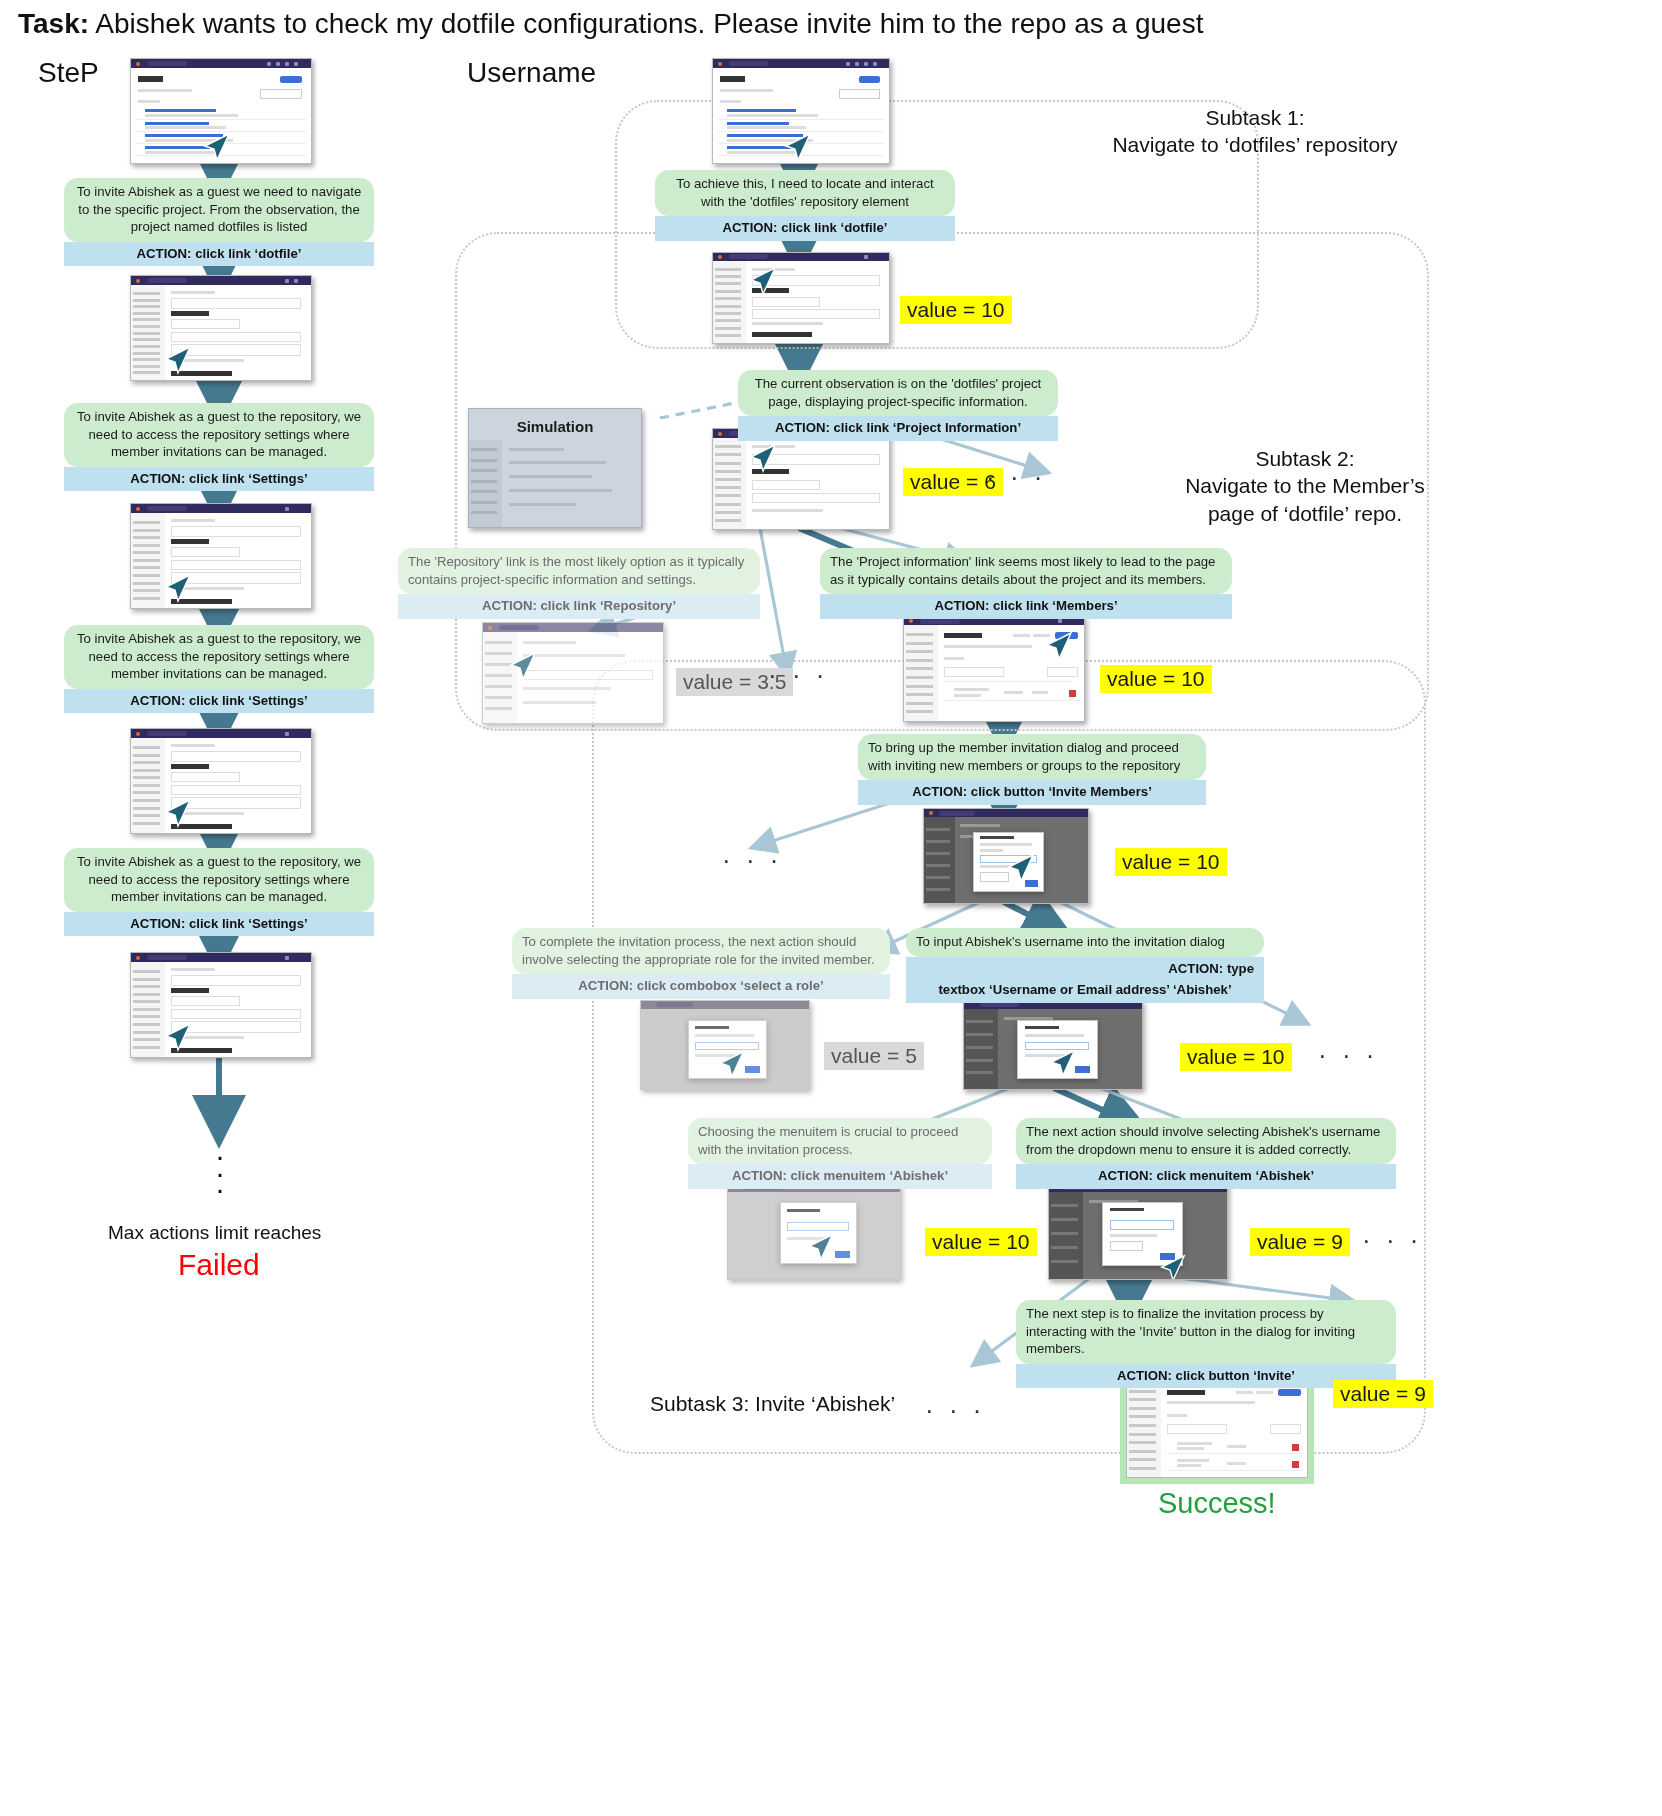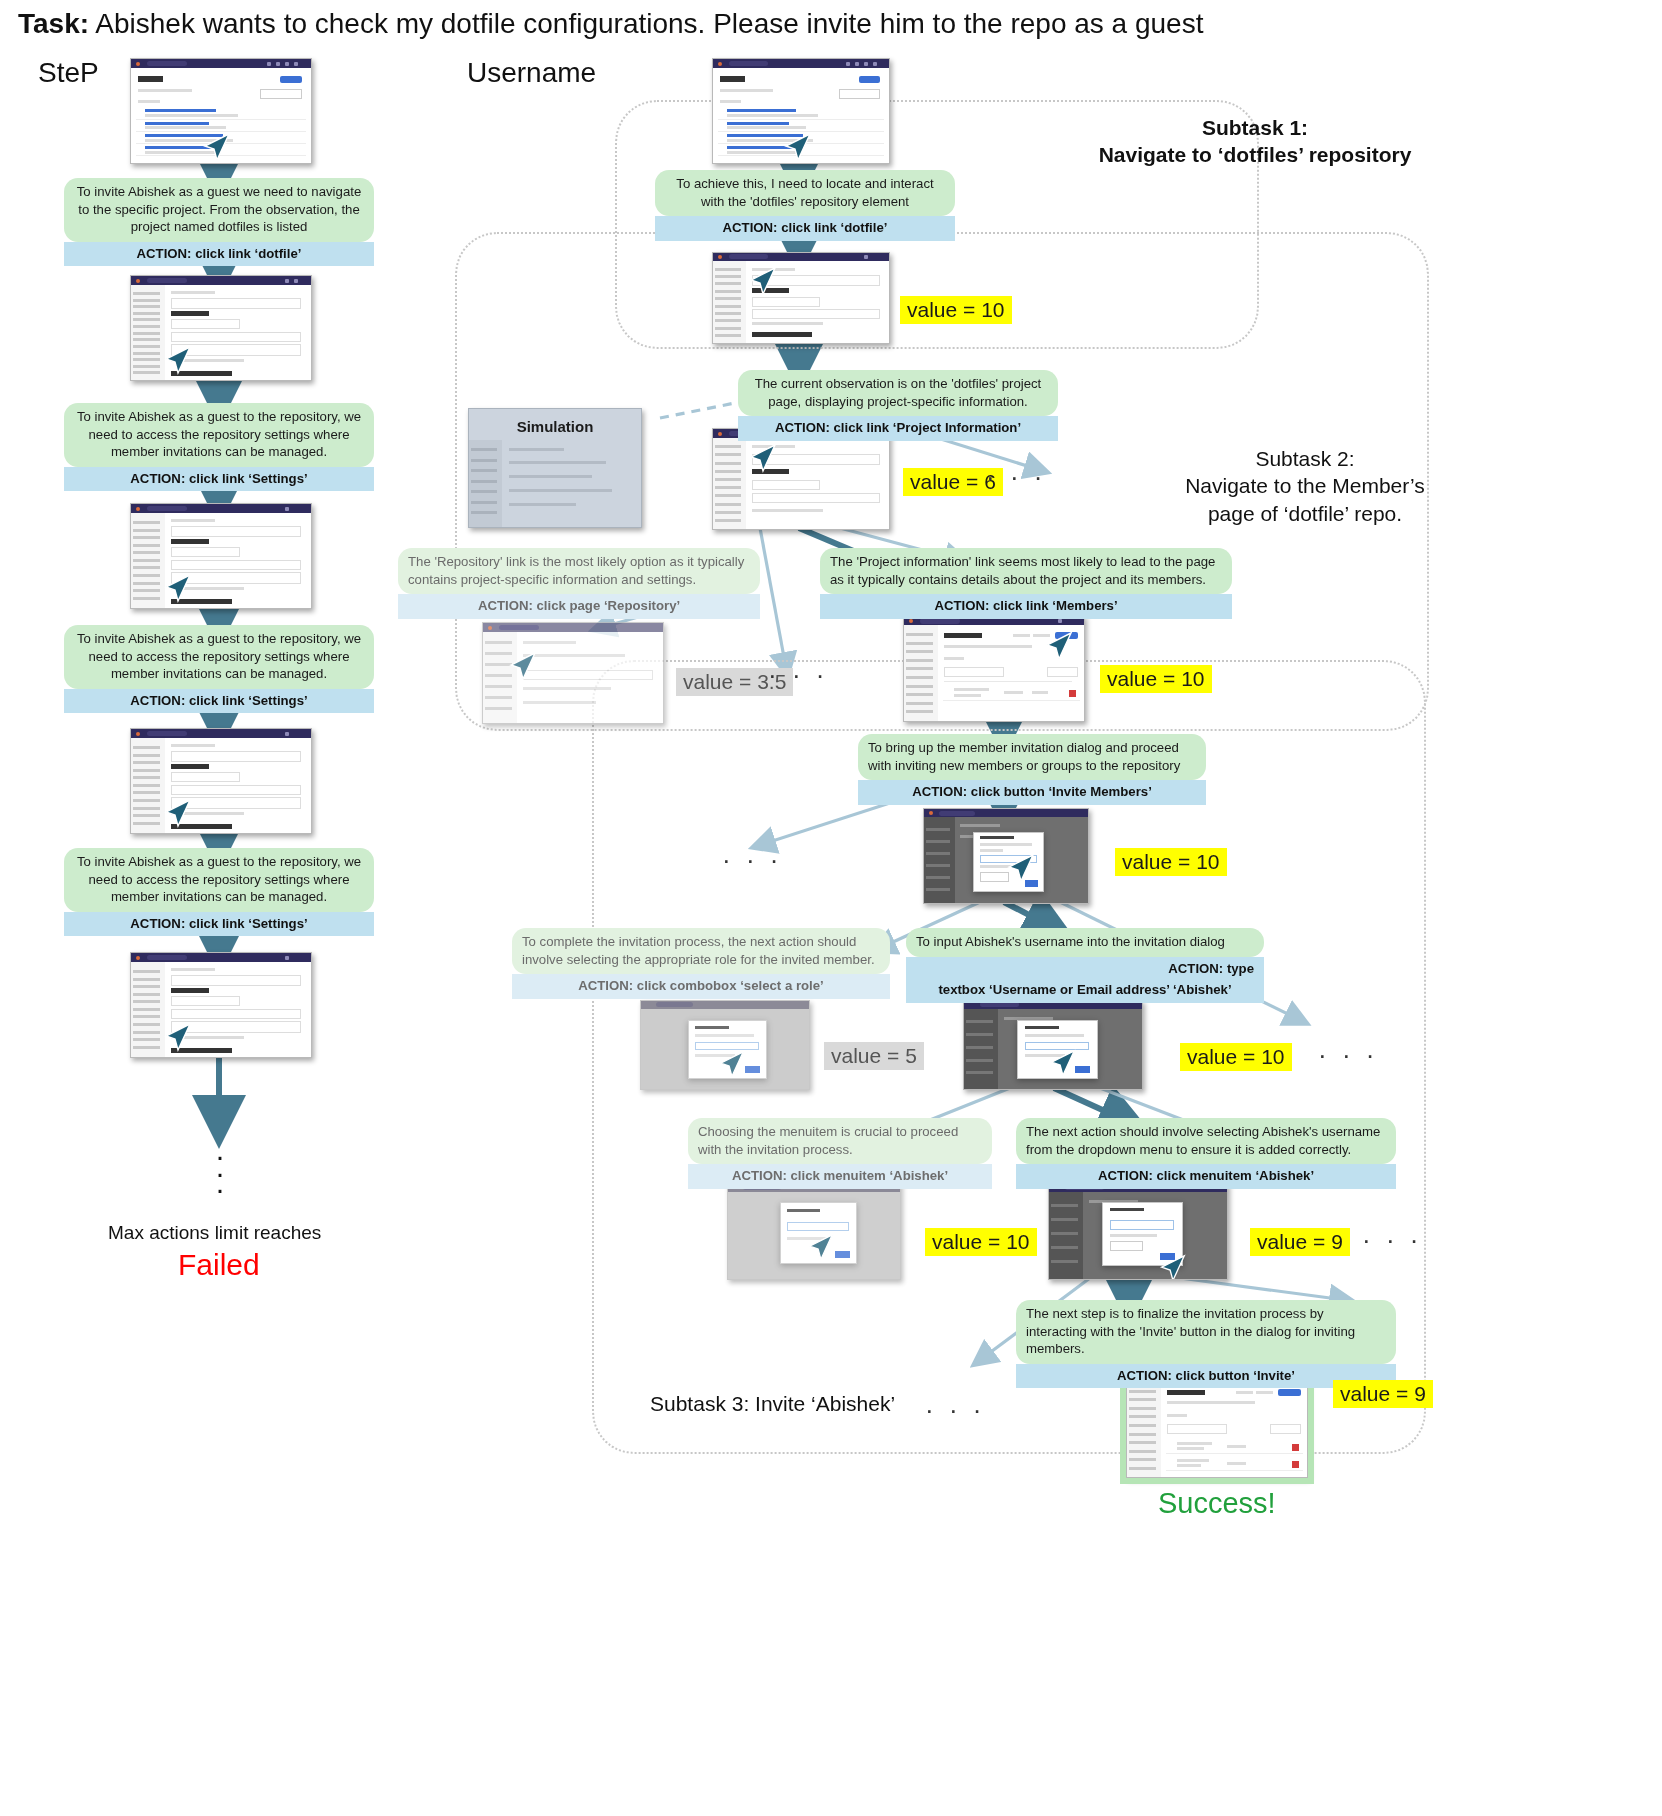--- a/index.html
+++ b/index.html
@@ -137,21 +137,21 @@
     </g>
     <g stroke="#a8c6d6" stroke-width="3.2" fill="none" stroke-dasharray="9,7">
       <line x1="660" y1="418" x2="790" y2="392"></line>
     </g>
   </svg>
 
   <div class="group" style="left:615px;top:100px;width:640px;height:245px;"></div>
   <div class="group" style="left:455px;top:232px;width:970px;height:495px;"></div>
   <div class="group" style="left:592px;top:660px;width:830px;height:790px;"></div>
 
-  <div class="grp-label" style="left:1095px;top:114px;width:320px;font-weight:bold;">
+  <div class="grp-label" style="left:1095px;top:104px;width:320px;">
     <div>Subtask 1:</div>
     <div>Navigate to ‘dotfiles’ repository</div>
   </div>
   <div class="grp-label" style="left:1155px;top:445px;width:300px;text-align:center;">
     <div>Subtask 2:</div>
     <div>Navigate to the Member’s</div>
     <div>page of ‘dotfile’ repo.</div>
   </div>
   <div class="grp-caption" style="left:650px;top:1392px;">Subtask 3: Invite ‘Abishek’</div>
 
@@ -736,21 +736,21 @@
     <div class="action">ACTION: click link ‘dotfile’</div>
   </div>
 
   <div class="callout" style="left:738px;top:370px;width:320px;">
     <div class="thought">The current observation is on the 'dotfiles' project page, displaying project-specific information.</div>
     <div class="action">ACTION: click link ‘Project Information’</div>
   </div>
 
   <div class="callout pale left" style="left:398px;top:548px;width:362px;">
     <div class="thought">The 'Repository' link is the most likely option as it typically contains project-specific information and settings.</div>
-    <div class="action" style="text-align:center;">ACTION: click page ‘Repository’</div>
+    <div class="action" style="text-align:center;">ACTION: click link ‘Repository’</div>
   </div>
 
   <div class="callout left" style="left:858px;top:734px;width:348px;">
     <div class="thought">To bring up the member invitation dialog and proceed with inviting new members or groups to the repository</div>
     <div class="action" style="text-align:center;">ACTION: click button ‘Invite Members’</div>
   </div>
 
   <div class="callout left" style="left:820px;top:548px;width:412px;">
     <div class="thought">The 'Project information' link seems most likely to lead to the page as it typically contains details about the project and its members.</div>
     <div class="action" style="text-align:center;">ACTION: click link ‘Members’</div>

